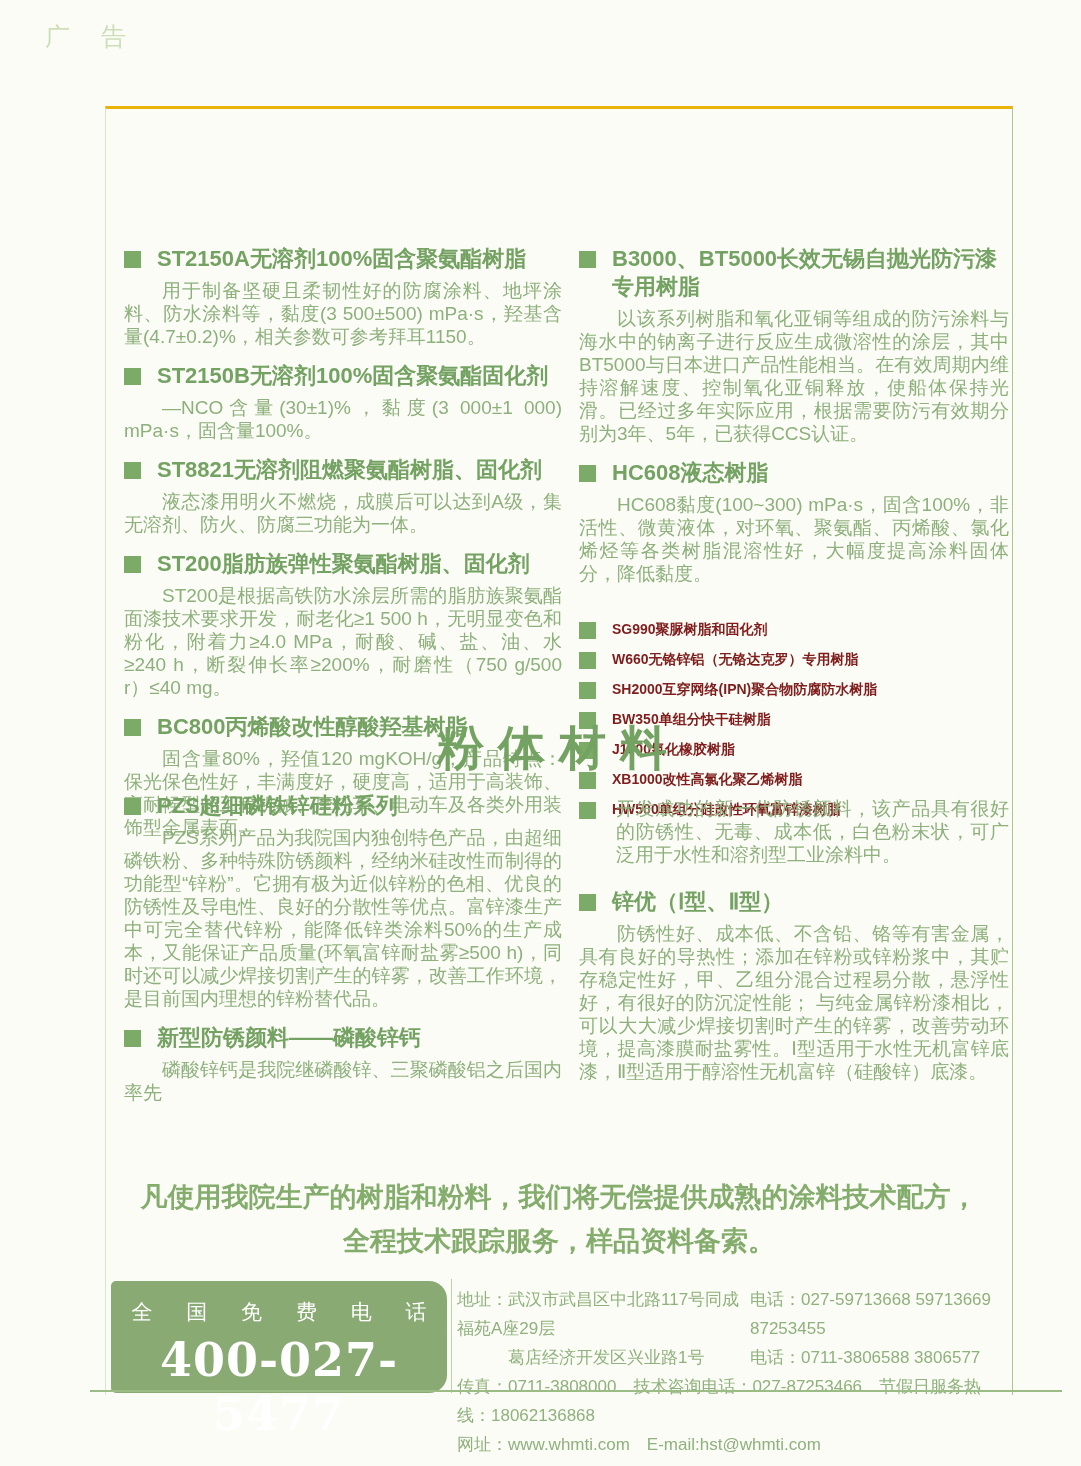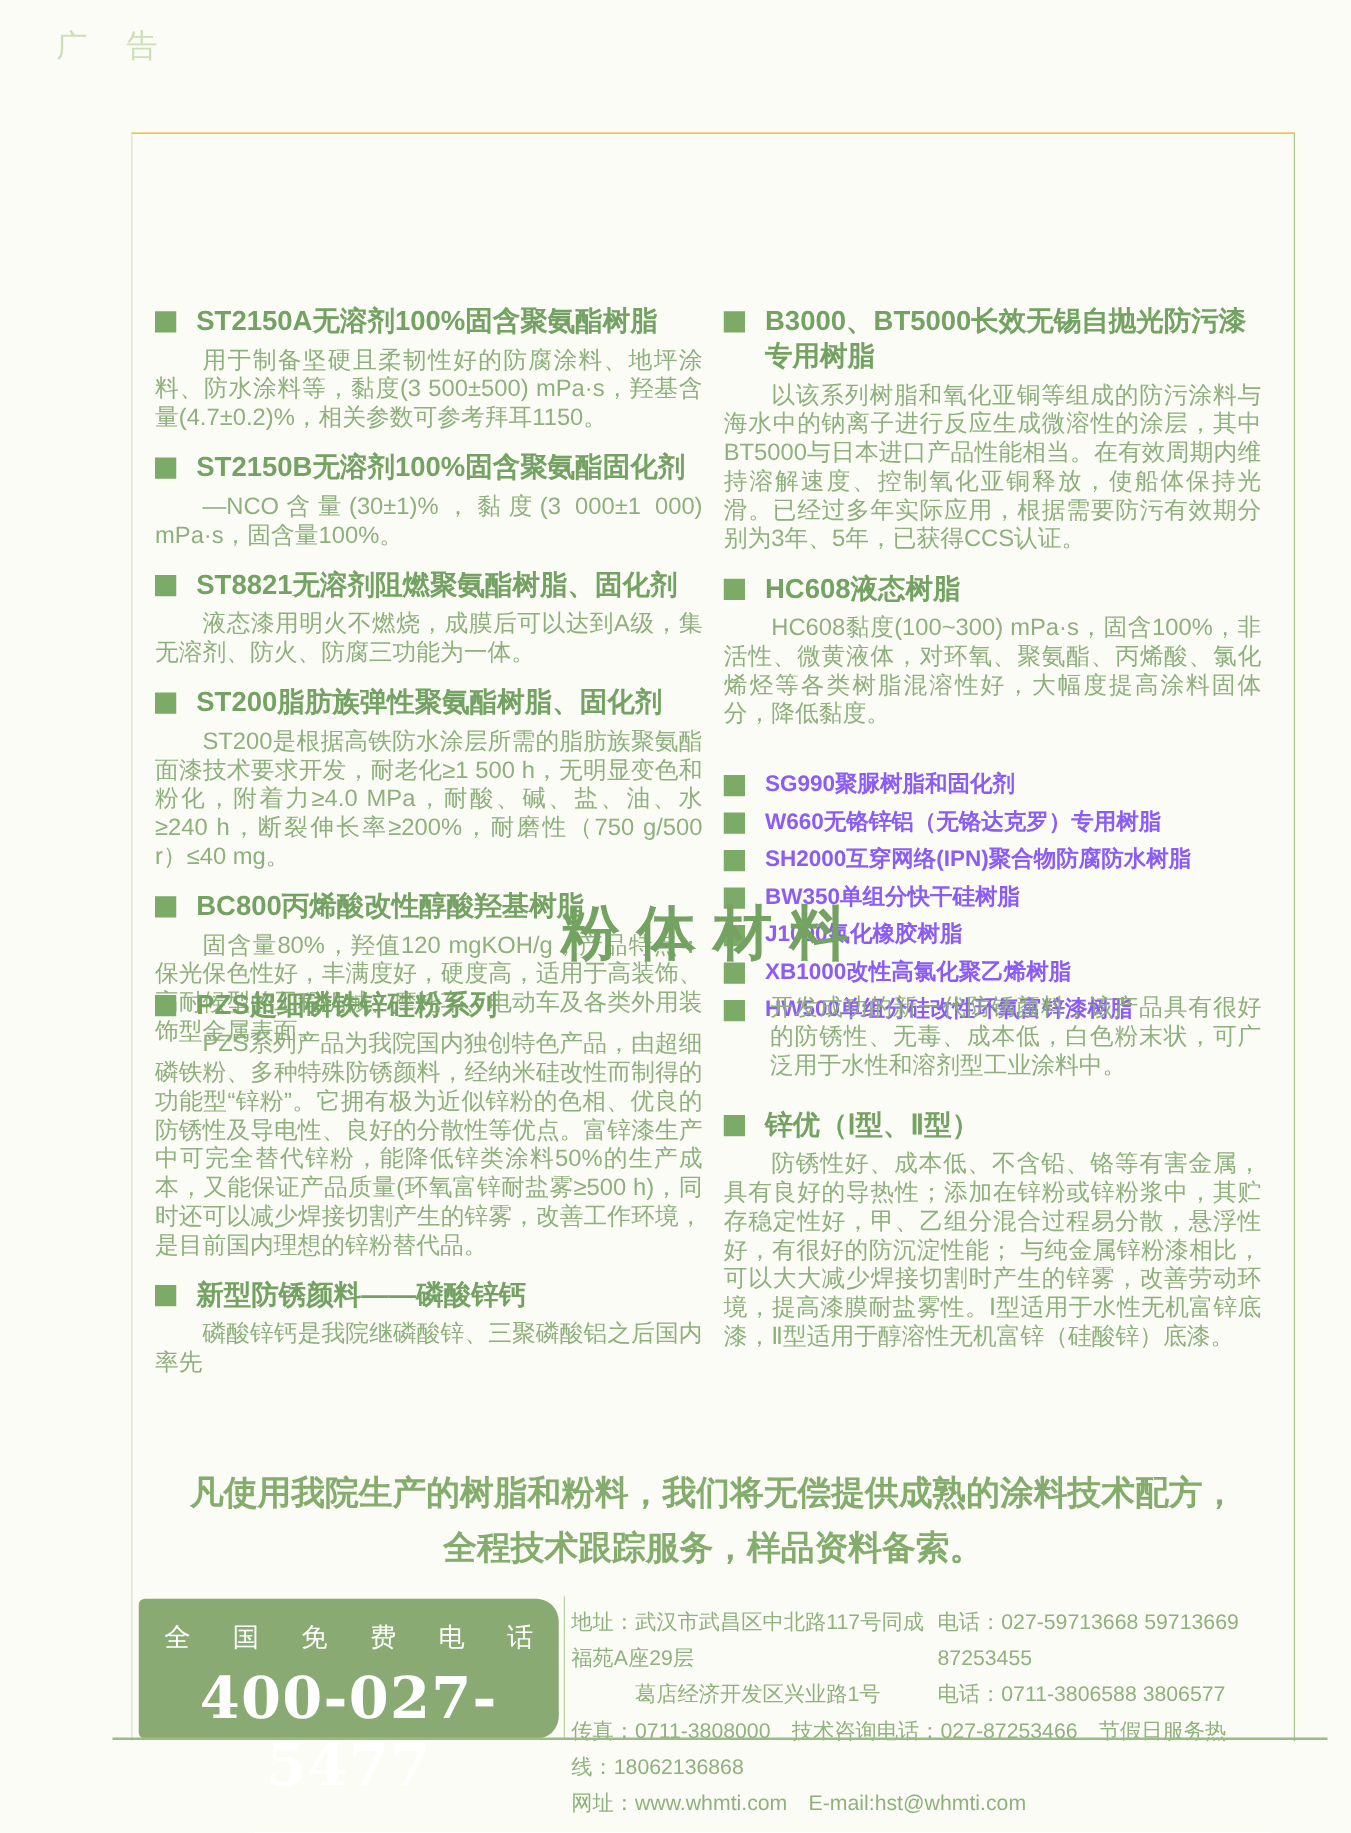--- a/index.html
+++ b/index.html
@@ -3,37 +3,37 @@
 <meta charset="utf-8">
 <style>
   html,body{margin:0;padding:0;background:#ffffff;}
   .page{position:relative;width:1081px;height:1466px;background:#fcfcf6;
         font-family:"Liberation Sans",sans-serif;overflow:hidden;}
 
   .ad-label{position:absolute;left:45px;top:20px;font-size:25px;
             color:#cddfb9;letter-spacing:12px;}
 
   .frame{position:absolute;left:105px;top:106px;width:906px;height:1286px;
-         border-top:1px solid #eab308;border-left:1px solid #d7e5c8;
-         border-right:1px solid #a9c78f;padding-left:23px;}
+         border-top:3px solid #eab308;border-left:1px solid #d7e5c8;
+         border-right:1px solid #a9c78f;}
 
   .col{position:absolute;width:438px;}
   .col-l{left:18px;top:122px;}
   .col-r{left:473px;top:122px;width:430px;}
 
   .sec-title{position:relative;margin:14px 0 6px 0;padding-left:33px;
              font-size:22px;font-weight:bold;color:#74a263;line-height:28px;}
   .bullet{position:absolute;left:0;top:6px;width:17px;height:17px;background:#7caa67;}
   .body{margin:0 0 4px 0;font-size:19px;line-height:23px;color:#8db07c;
         text-align:justify;text-indent:2em;}
   .body.no-indent{text-indent:0;margin-left:37px;}
 
   .plist{margin-top:30px;}
-  .plist-item{position:relative;padding-left:33px;font-size:18px;font-weight:bold;
-              color:#8b5cf6;line-height:29px;margin-bottom:1px;}
+  .plist-item{position:relative;padding-left:33px;font-size:14px;font-weight:bold;
+              color:#7f1d1d;line-height:29px;margin-bottom:1px;}
   .plist-item .bullet{top:7px;}
 
   .powder-title{position:absolute;left:0;top:608px;width:100%;text-align:center;
                 font-size:47px;font-weight:900;color:#74a263;letter-spacing:14px;}
 
   .pcol-l{left:18px;top:669px;}
   .pcol-r{left:473px;top:688px;width:430px;}
 
   .slogan{position:absolute;left:0;top:1066px;width:100%;text-align:center;
           font-family:"DejaVu Serif",serif;font-weight:bold;

